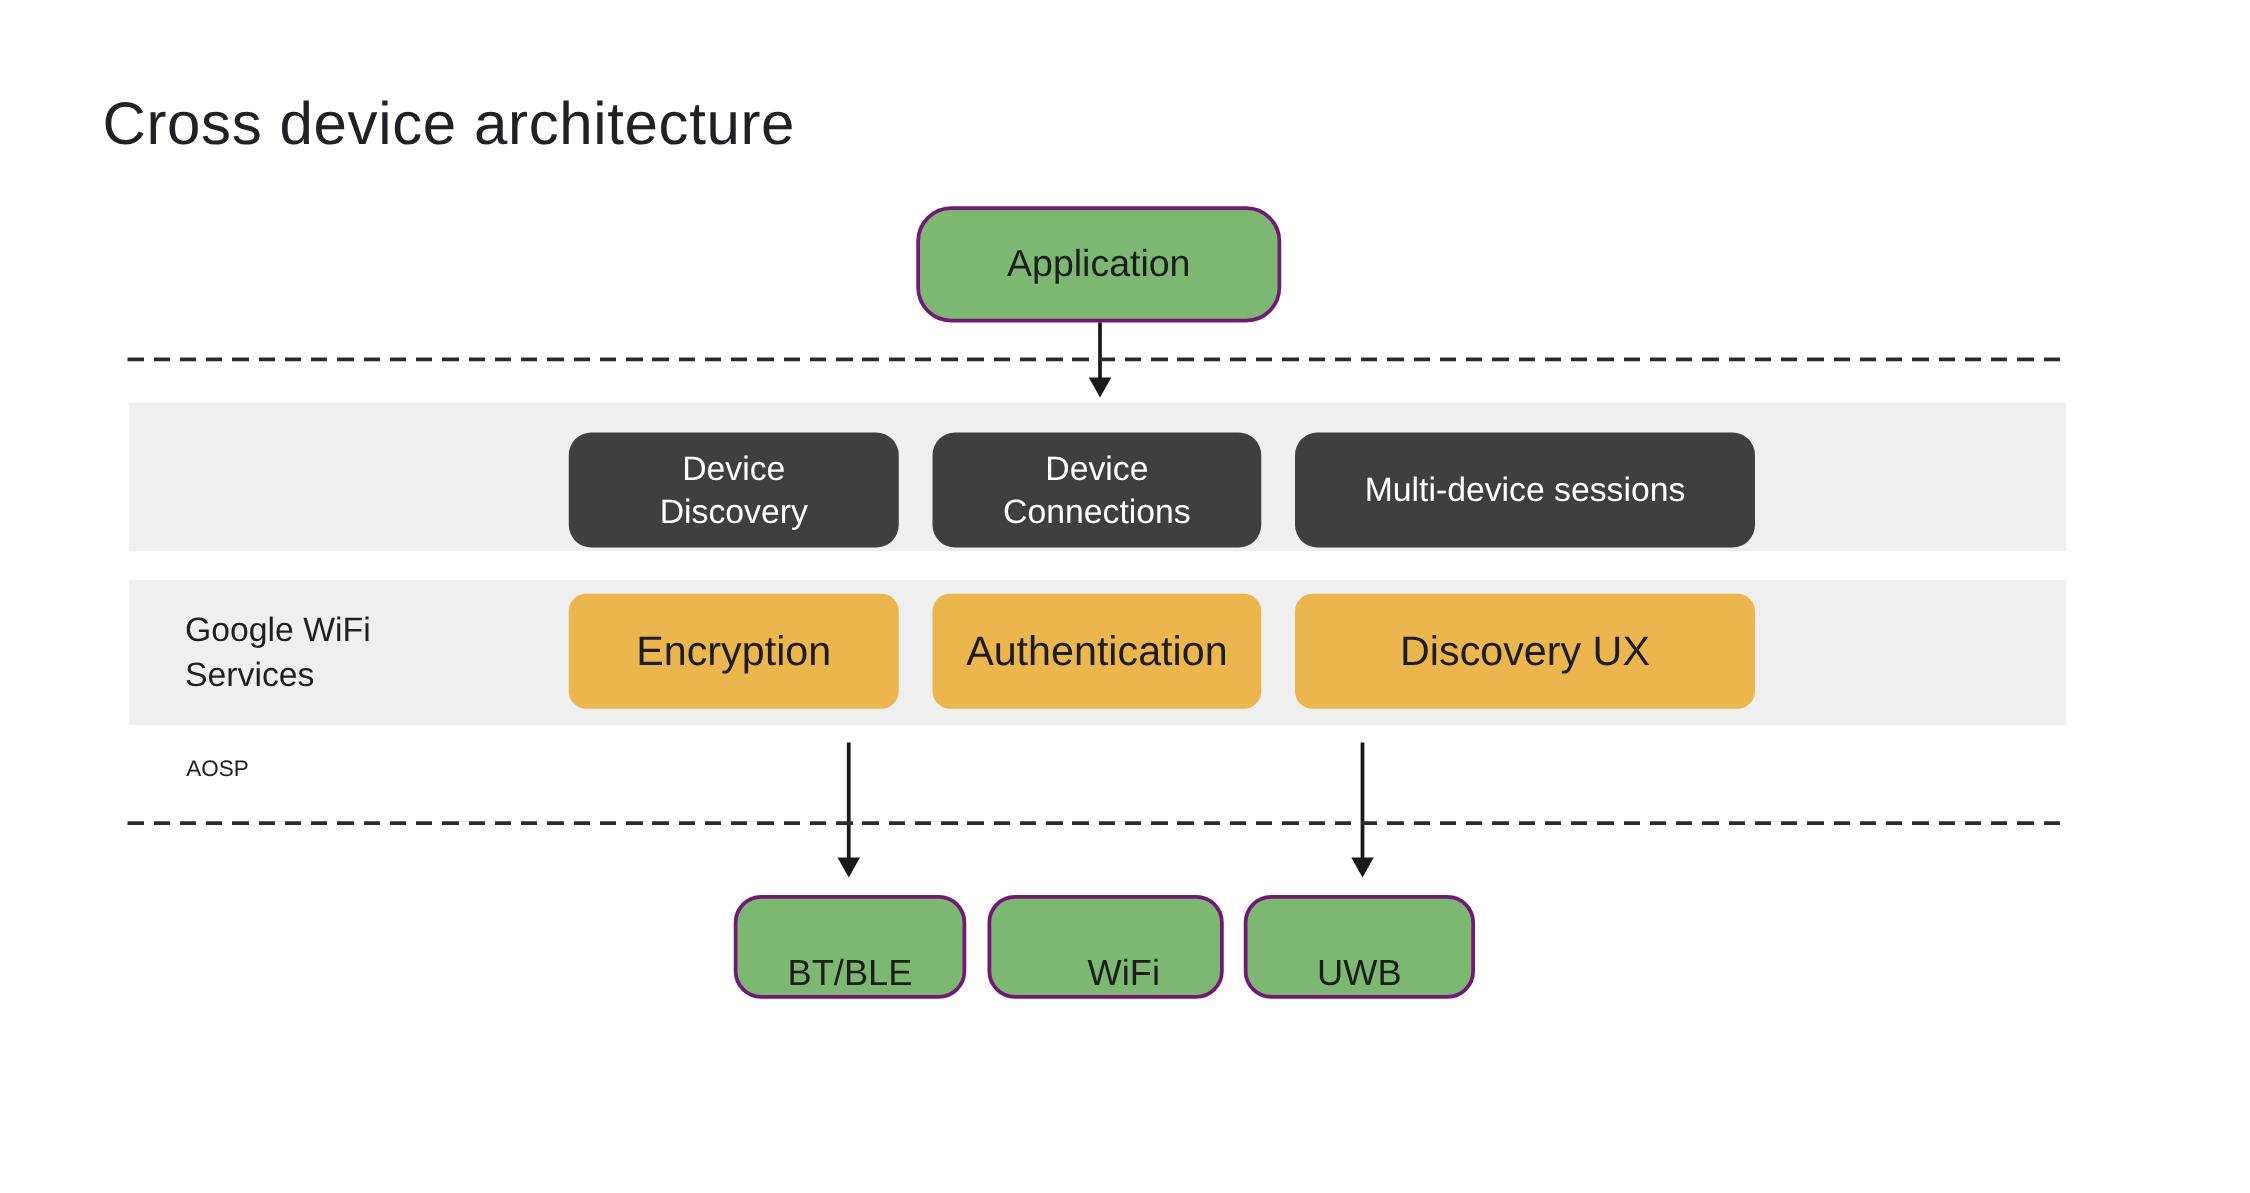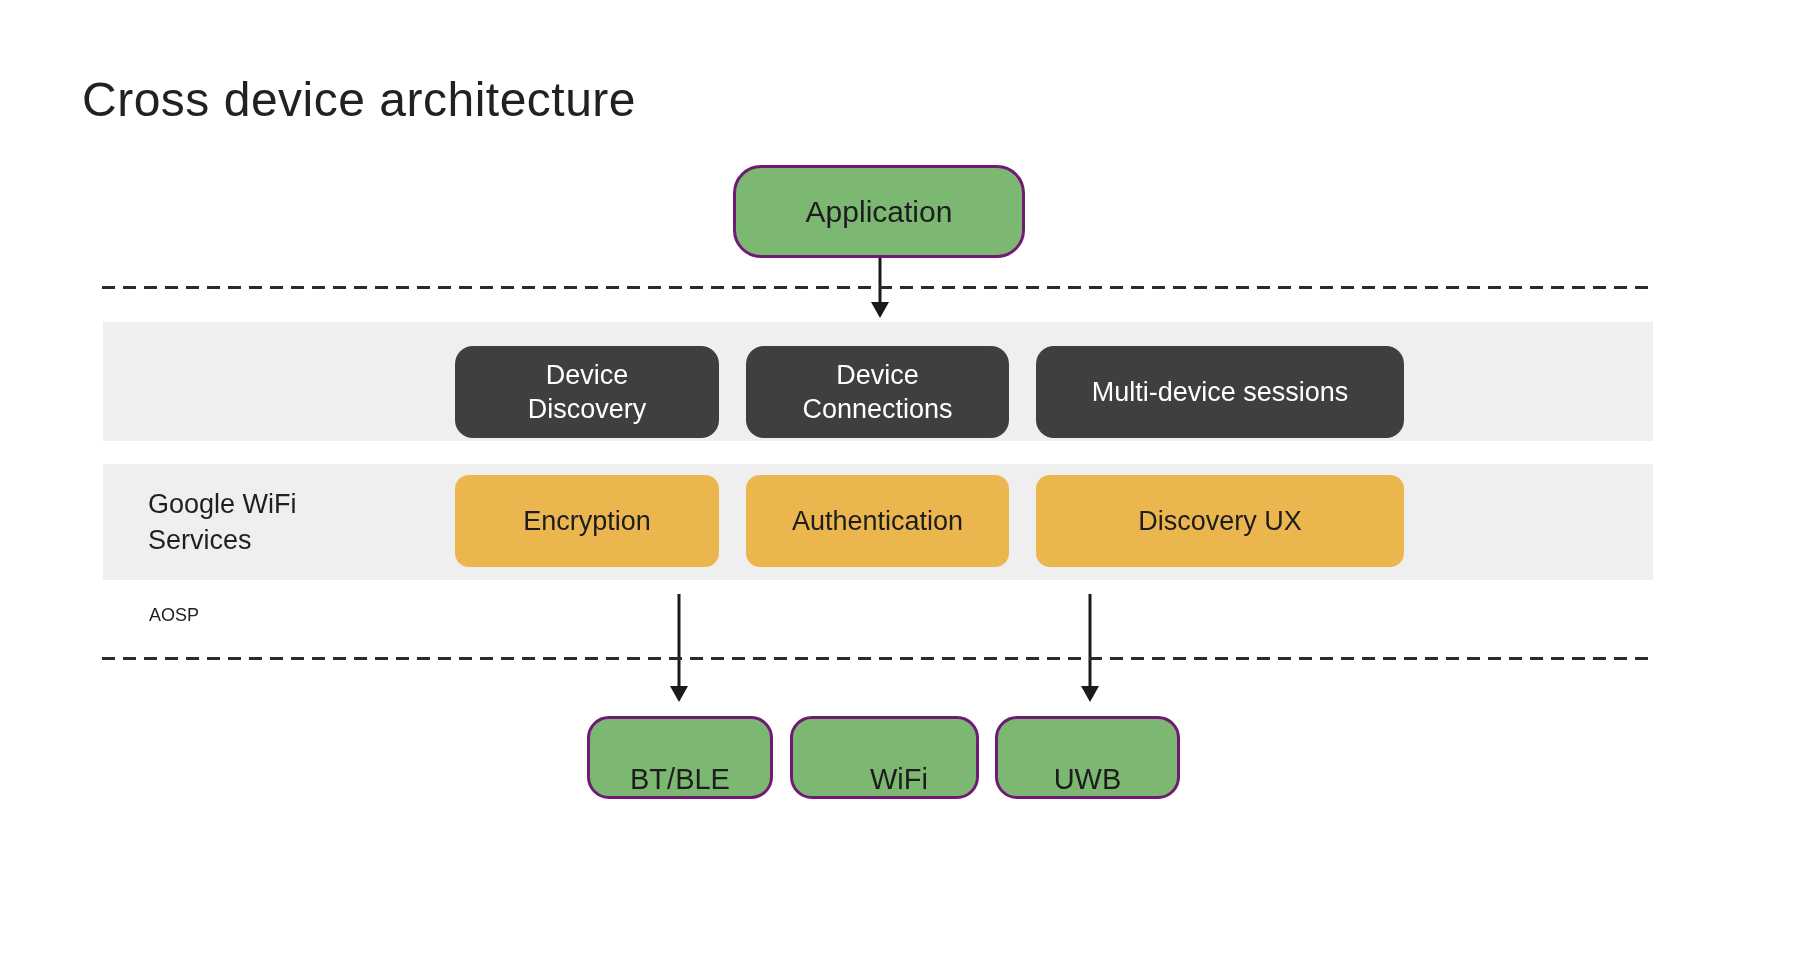--- a/index.html
+++ b/index.html
@@ -52,21 +52,21 @@
     border-radius: 18px;
     font-size: 27px;
     line-height: 34px;
     font-weight: 500;
     top: 24px; height: 92px;
   }
   .node-orange {
     background: var(--orange, #ecb64f);
     color: #1d1d1d;
     border-radius: 14px;
-    font-size: 27px;
+    font-size: 33px;
     font-weight: 500;
     top: 11px; height: 92px;
   }
   .node-transport {
     top: 716px; height: 83px;
     border-radius: 22px;
     font-size: 29px;
     align-items: flex-end;
   }
   

